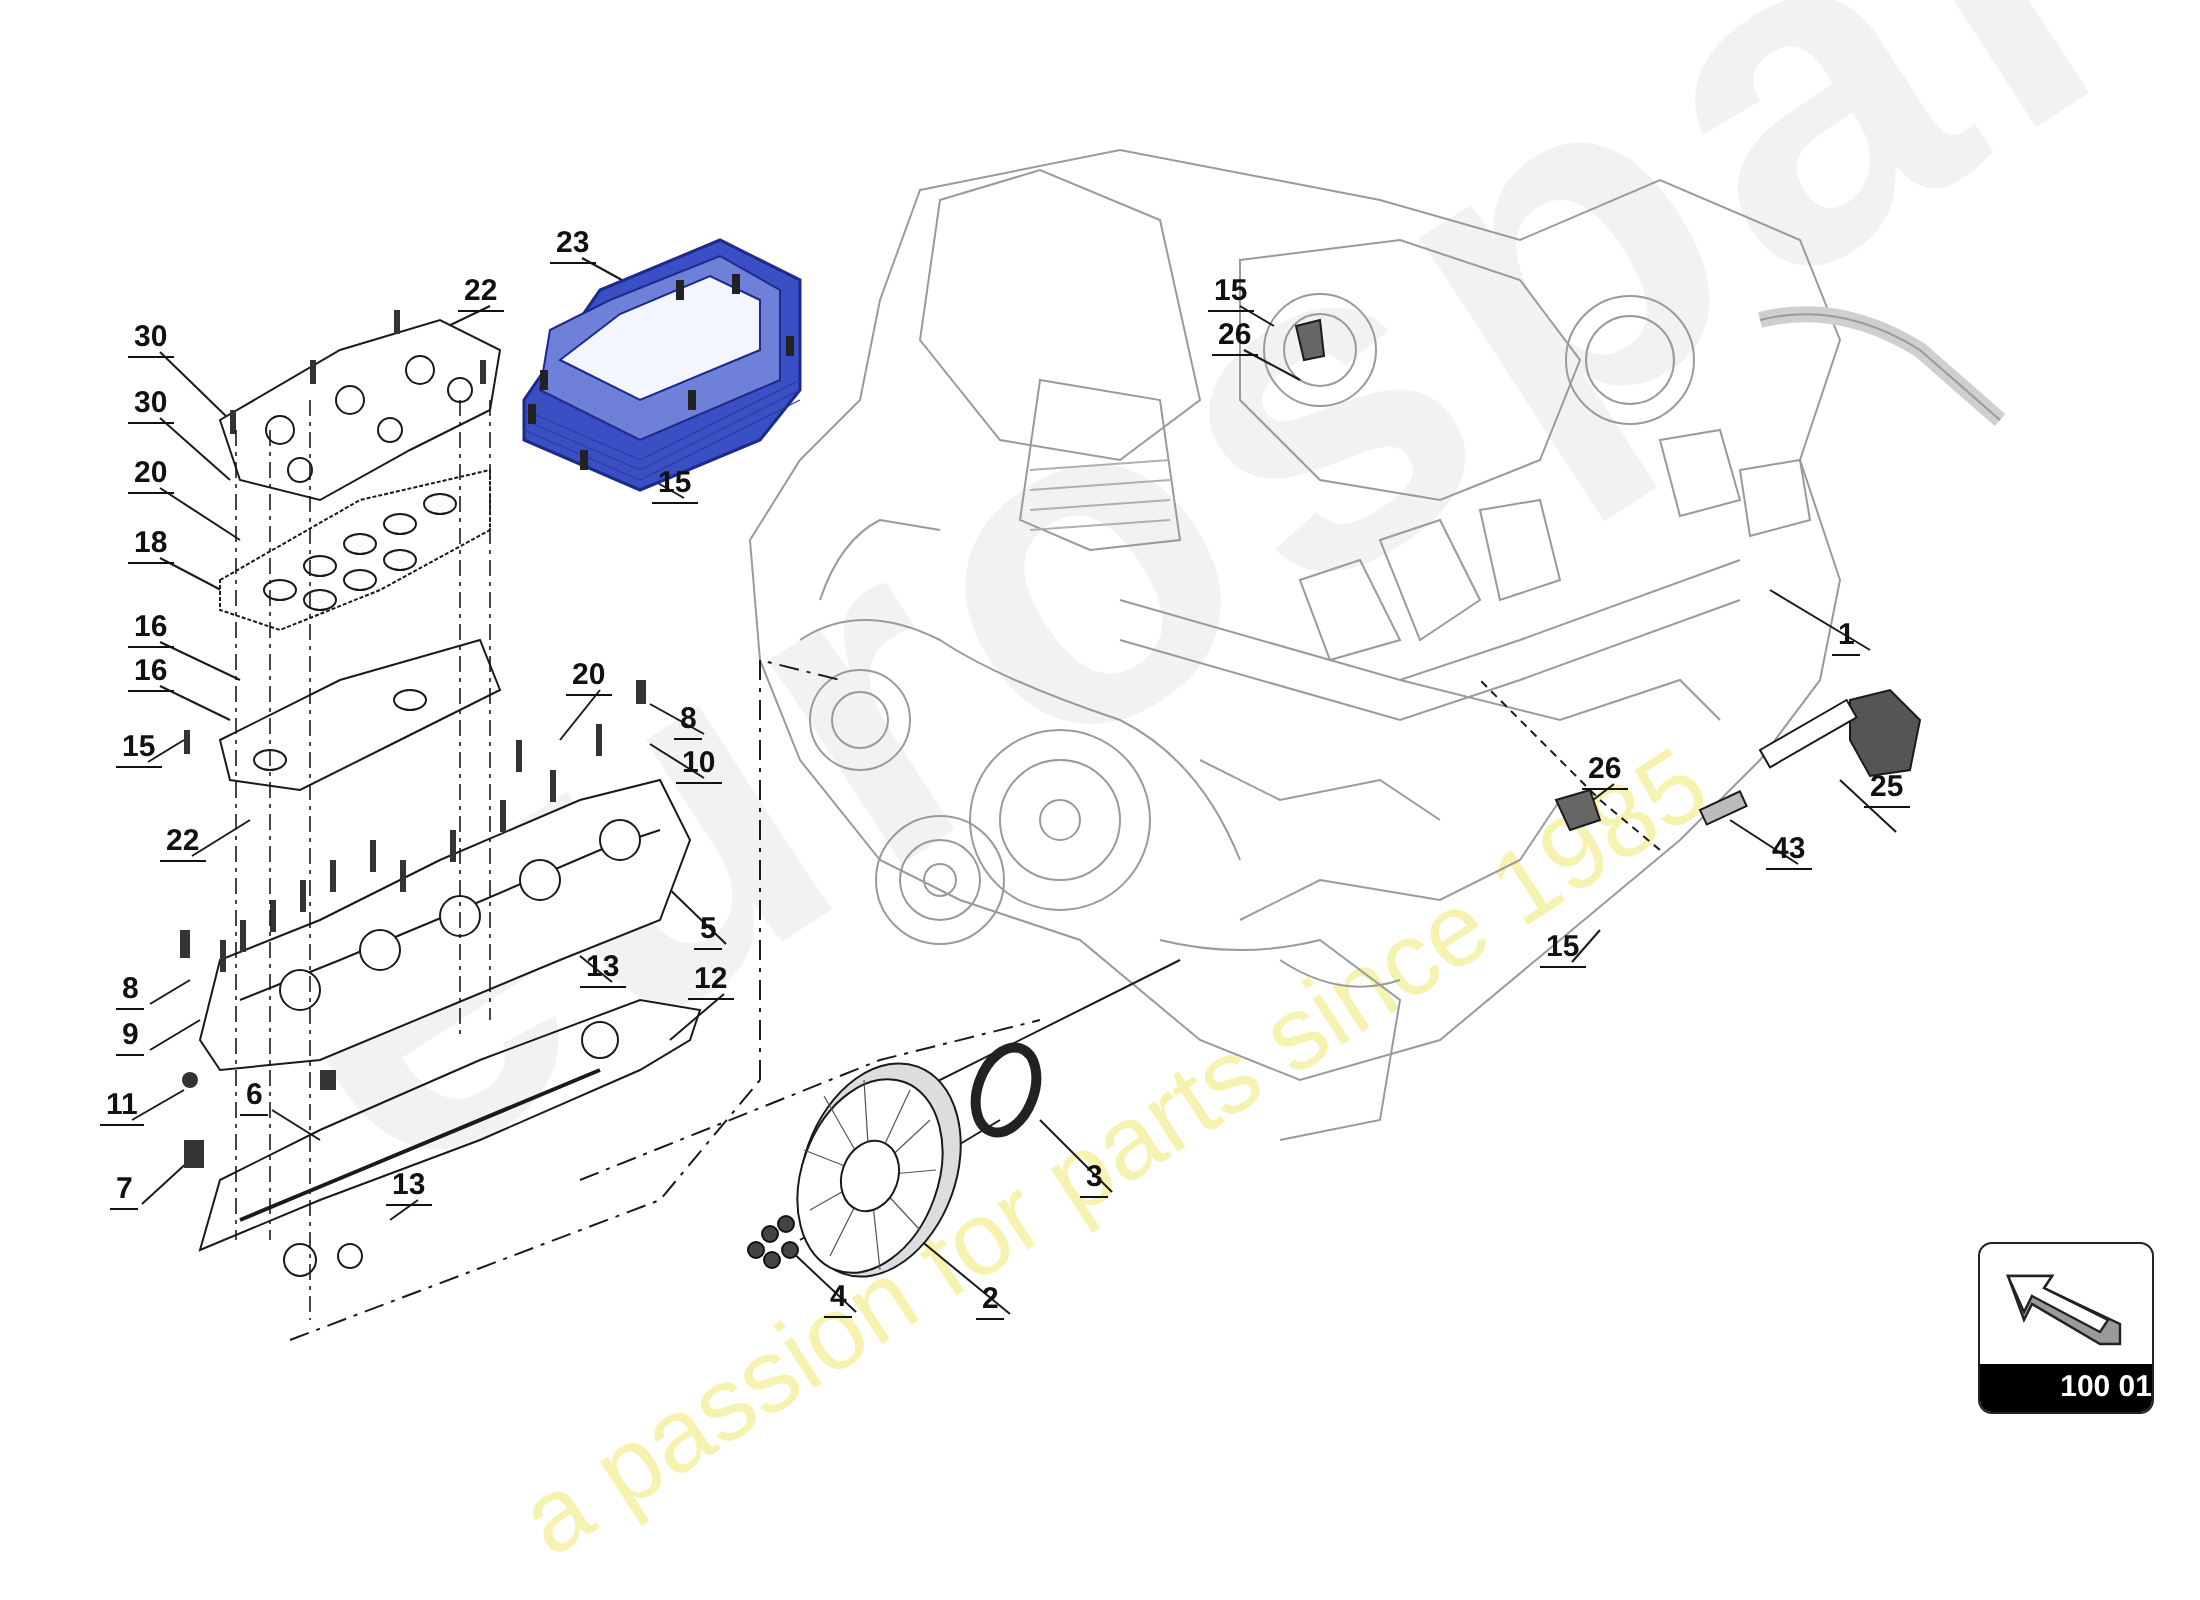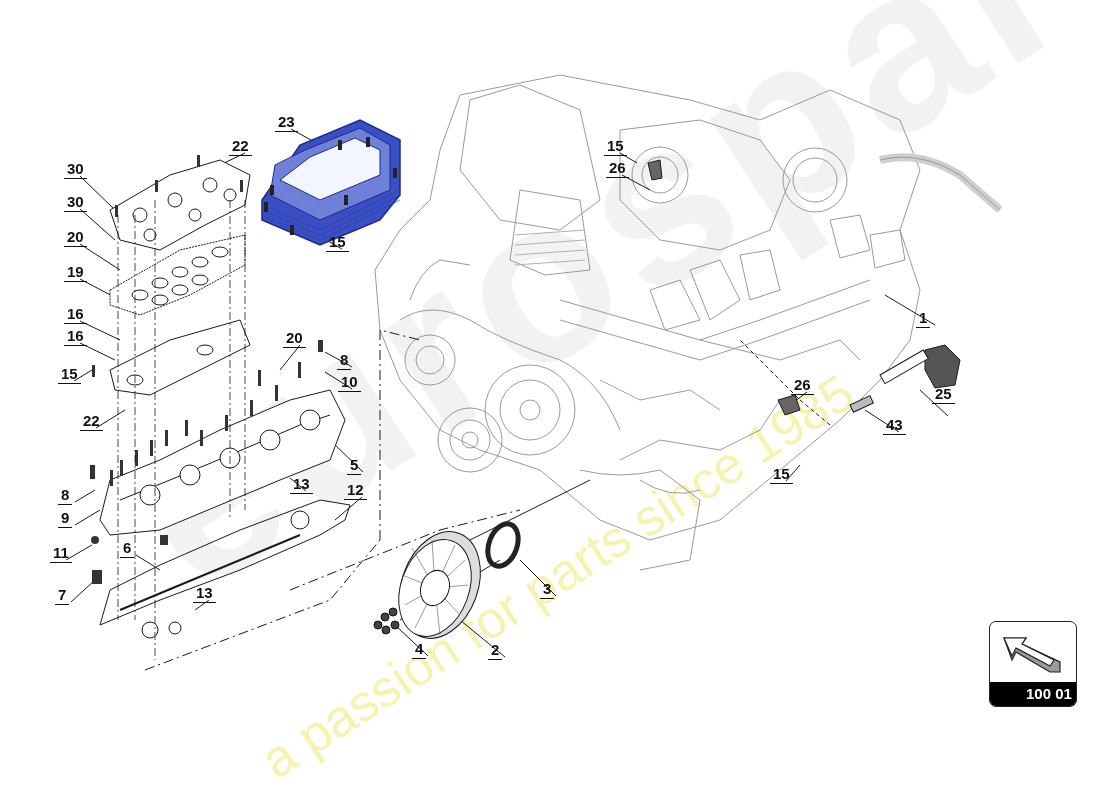--- a/index.html
+++ b/index.html
@@ -1,20 +1,20 @@
 <!DOCTYPE html>
 <html><head>
 <meta charset="utf-8">
 <style>
   html,body{margin:0;padding:0;background:#ffffff;}
   body{width:1100px;height:800px;position:relative;overflow:hidden;font-family:"Liberation Sans",sans-serif;}
   #diagram{position:absolute;left:0;top:0;width:1100px;height:800px;}
   .callout{position:absolute;font-family:"Liberation Sans",sans-serif;font-weight:bold;font-size:15px;color:#111;line-height:16px;border-bottom:1.3px solid #111;padding:0 3px 1px 3px;cursor:pointer;white-space:nowrap;}
   .ref-box{position:absolute;left:989px;top:621px;width:86px;height:84px;border:1.5px solid #222;border-radius:7px;background:#fff;overflow:hidden;cursor:pointer;}
-  .ref-box .ref-num{position:absolute;left:0;right:0;bottom:0;height:24px;background:#000;color:#fff;font-family:"Liberation Sans",sans-serif;font-weight:bold;font-size:15px;line-height:24px;text-align:left;padding-left:36px;}
+  .ref-box .ref-num{position:absolute;left:0;right:0;bottom:0;height:24px;background:#000;color:#fff;font-family:"Liberation Sans",sans-serif;font-weight:bold;font-size:15px;line-height:24px;text-align:right;}
   .ref-box svg{position:absolute;left:10px;top:8px;}
   .watermark{position:absolute;font-family:"Liberation Sans",sans-serif;pointer-events:none;}
 </style>
 </head>
 <body>
 
 <div class="watermark" style="left:80px;top:420px;transform:rotate(-33deg);transform-origin:left top;font-size:230px;font-weight:bold;color:#f0f0f0;letter-spacing:10px;opacity:.85;">eurospares</div>
 <div class="watermark" style="left:250px;top:740px;transform:rotate(-33deg);transform-origin:left top;font-size:52px;color:#f6f2a8;opacity:.9;">a passion for parts since 1985</div>
 
 <svg id="diagram" viewBox="0 0 1100 800" xmlns="http://www.w3.org/2000/svg">
@@ -254,21 +254,21 @@
   <div class="callout" style="left:344px;top:482px">12</div>
   <div class="callout" style="left:290px;top:476px">13</div>
   <div class="callout" style="left:193px;top:585px">13</div>
   <div class="callout" style="left:283px;top:330px">20</div>
   <div class="callout" style="left:58px;top:366px">15</div>
   <div class="callout" style="left:326px;top:234px">15</div>
   <div class="callout" style="left:604px;top:138px">15</div>
   <div class="callout" style="left:770px;top:466px">15</div>
   <div class="callout" style="left:64px;top:306px">16</div>
   <div class="callout" style="left:64px;top:328px">16</div>
-  <div class="callout" style="left:64px;top:264px">19</div>
+  <div class="callout" style="left:64px;top:264px">18</div>
   <div class="callout" style="left:64px;top:229px">20</div>
   <div class="callout" style="left:64px;top:194px">30</div>
   <div class="callout" style="left:64px;top:161px">30</div>
   <div class="callout" style="left:229px;top:138px">22</div>
   <div class="callout" style="left:80px;top:413px">22</div>
   <div class="callout" style="left:275px;top:114px">23</div>
   <div class="callout" style="left:883px;top:417px">43</div>
   <div class="callout" style="left:932px;top:386px">25</div>
   <div class="callout" style="left:606px;top:160px">26</div>
   <div class="callout" style="left:791px;top:377px">26</div>

